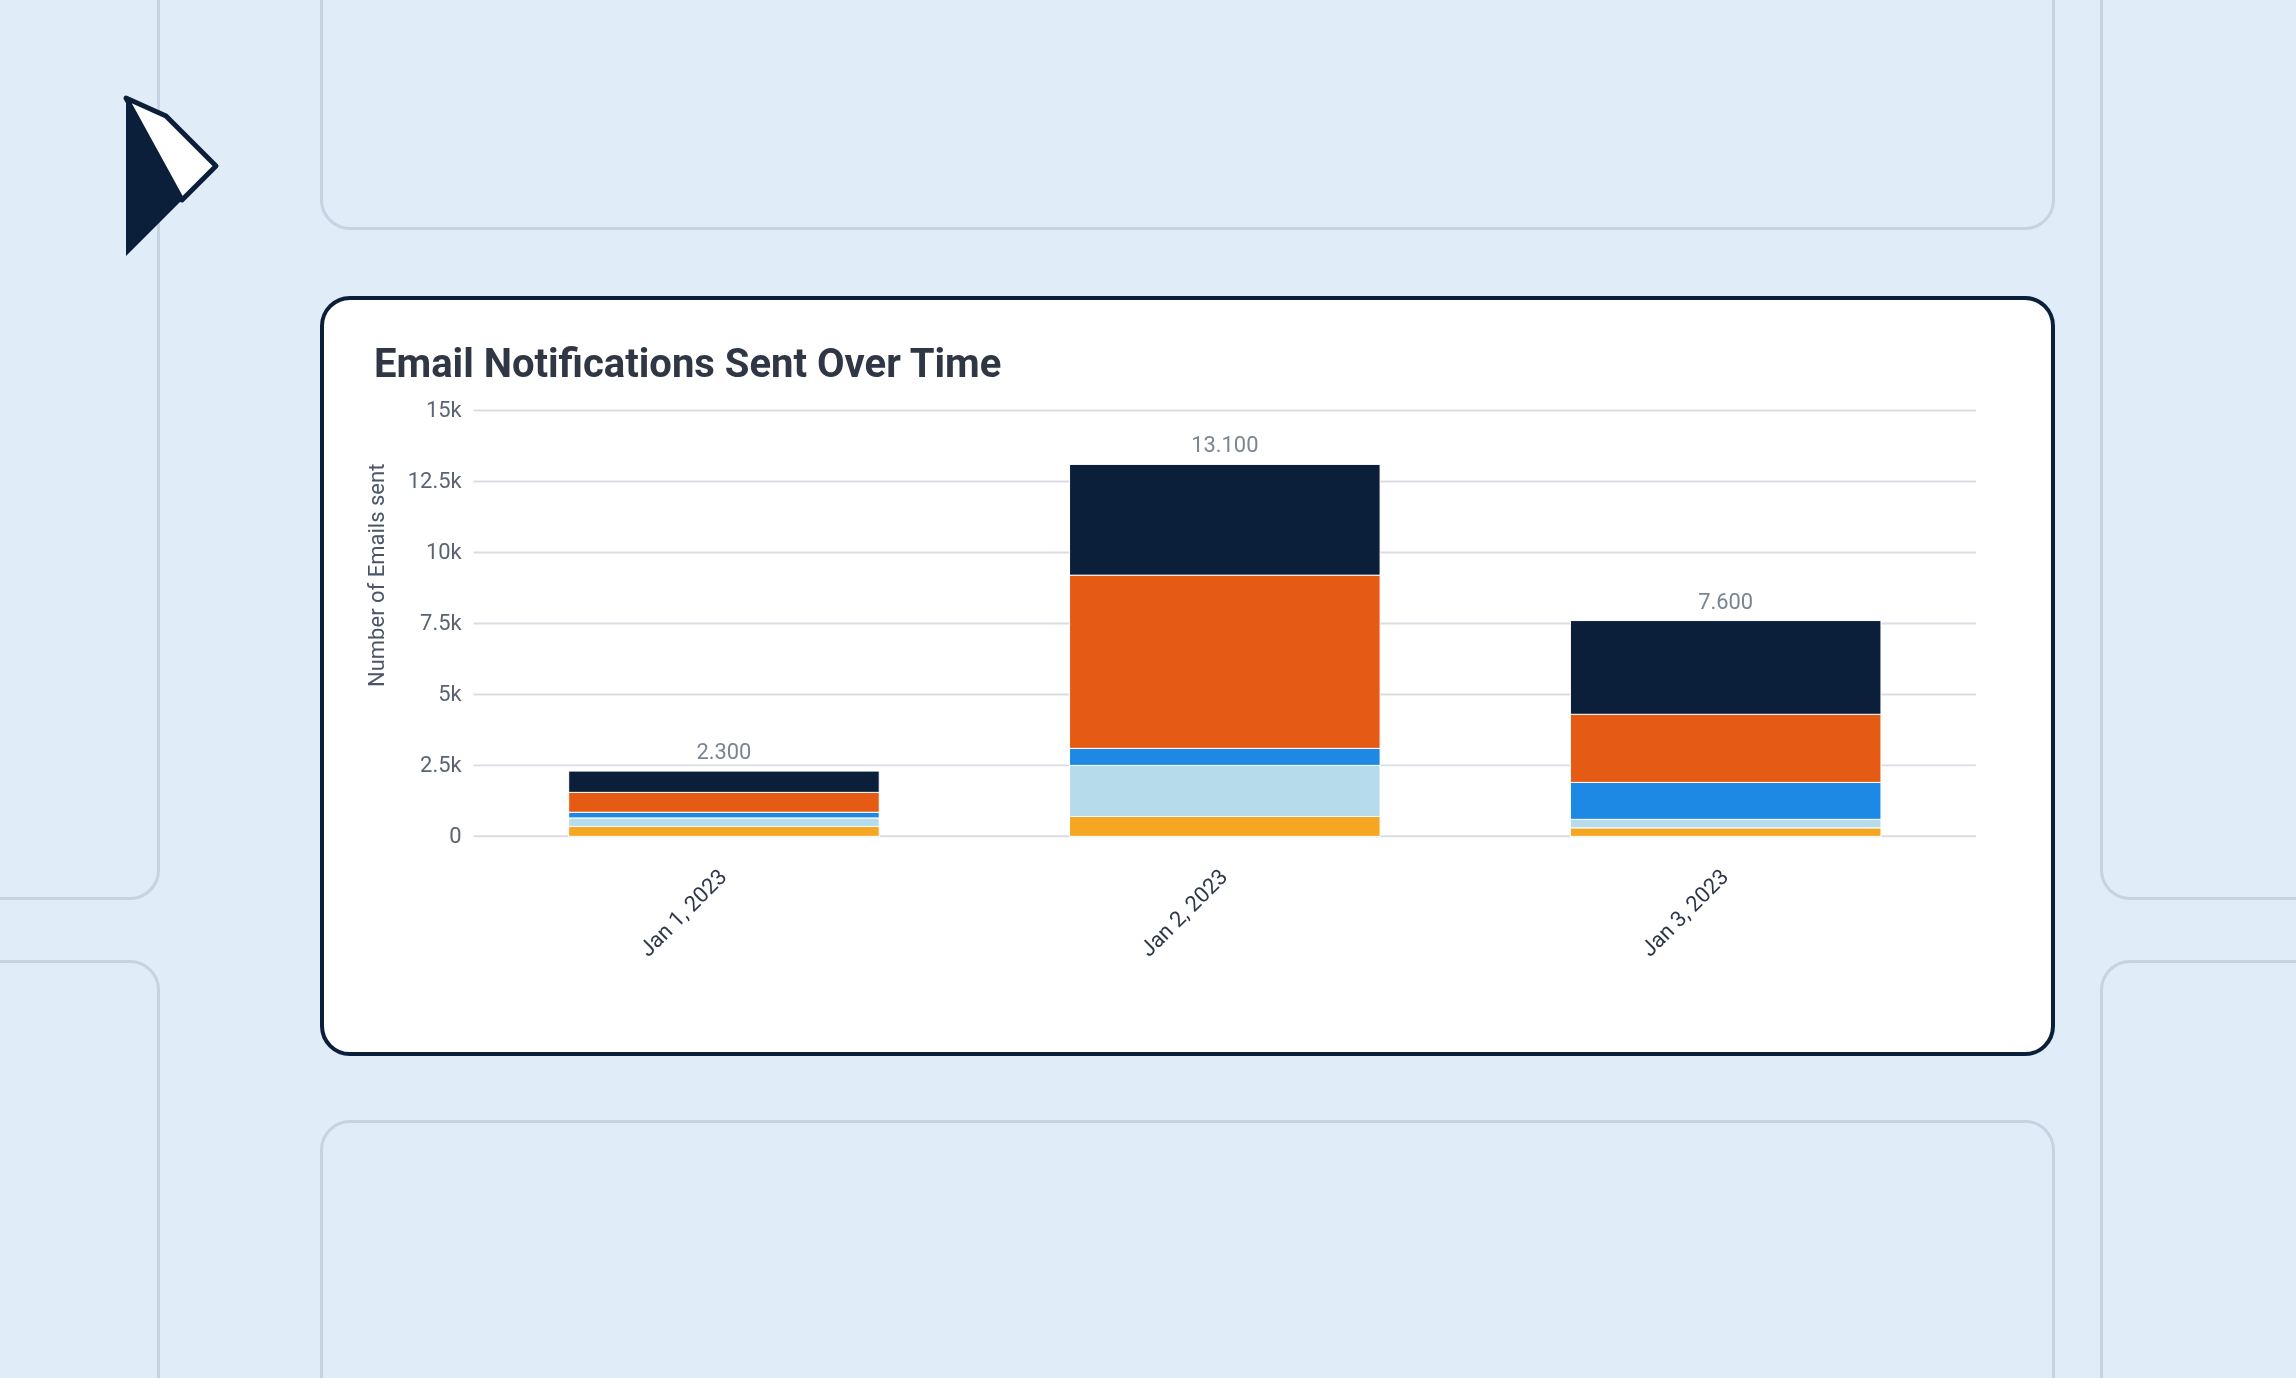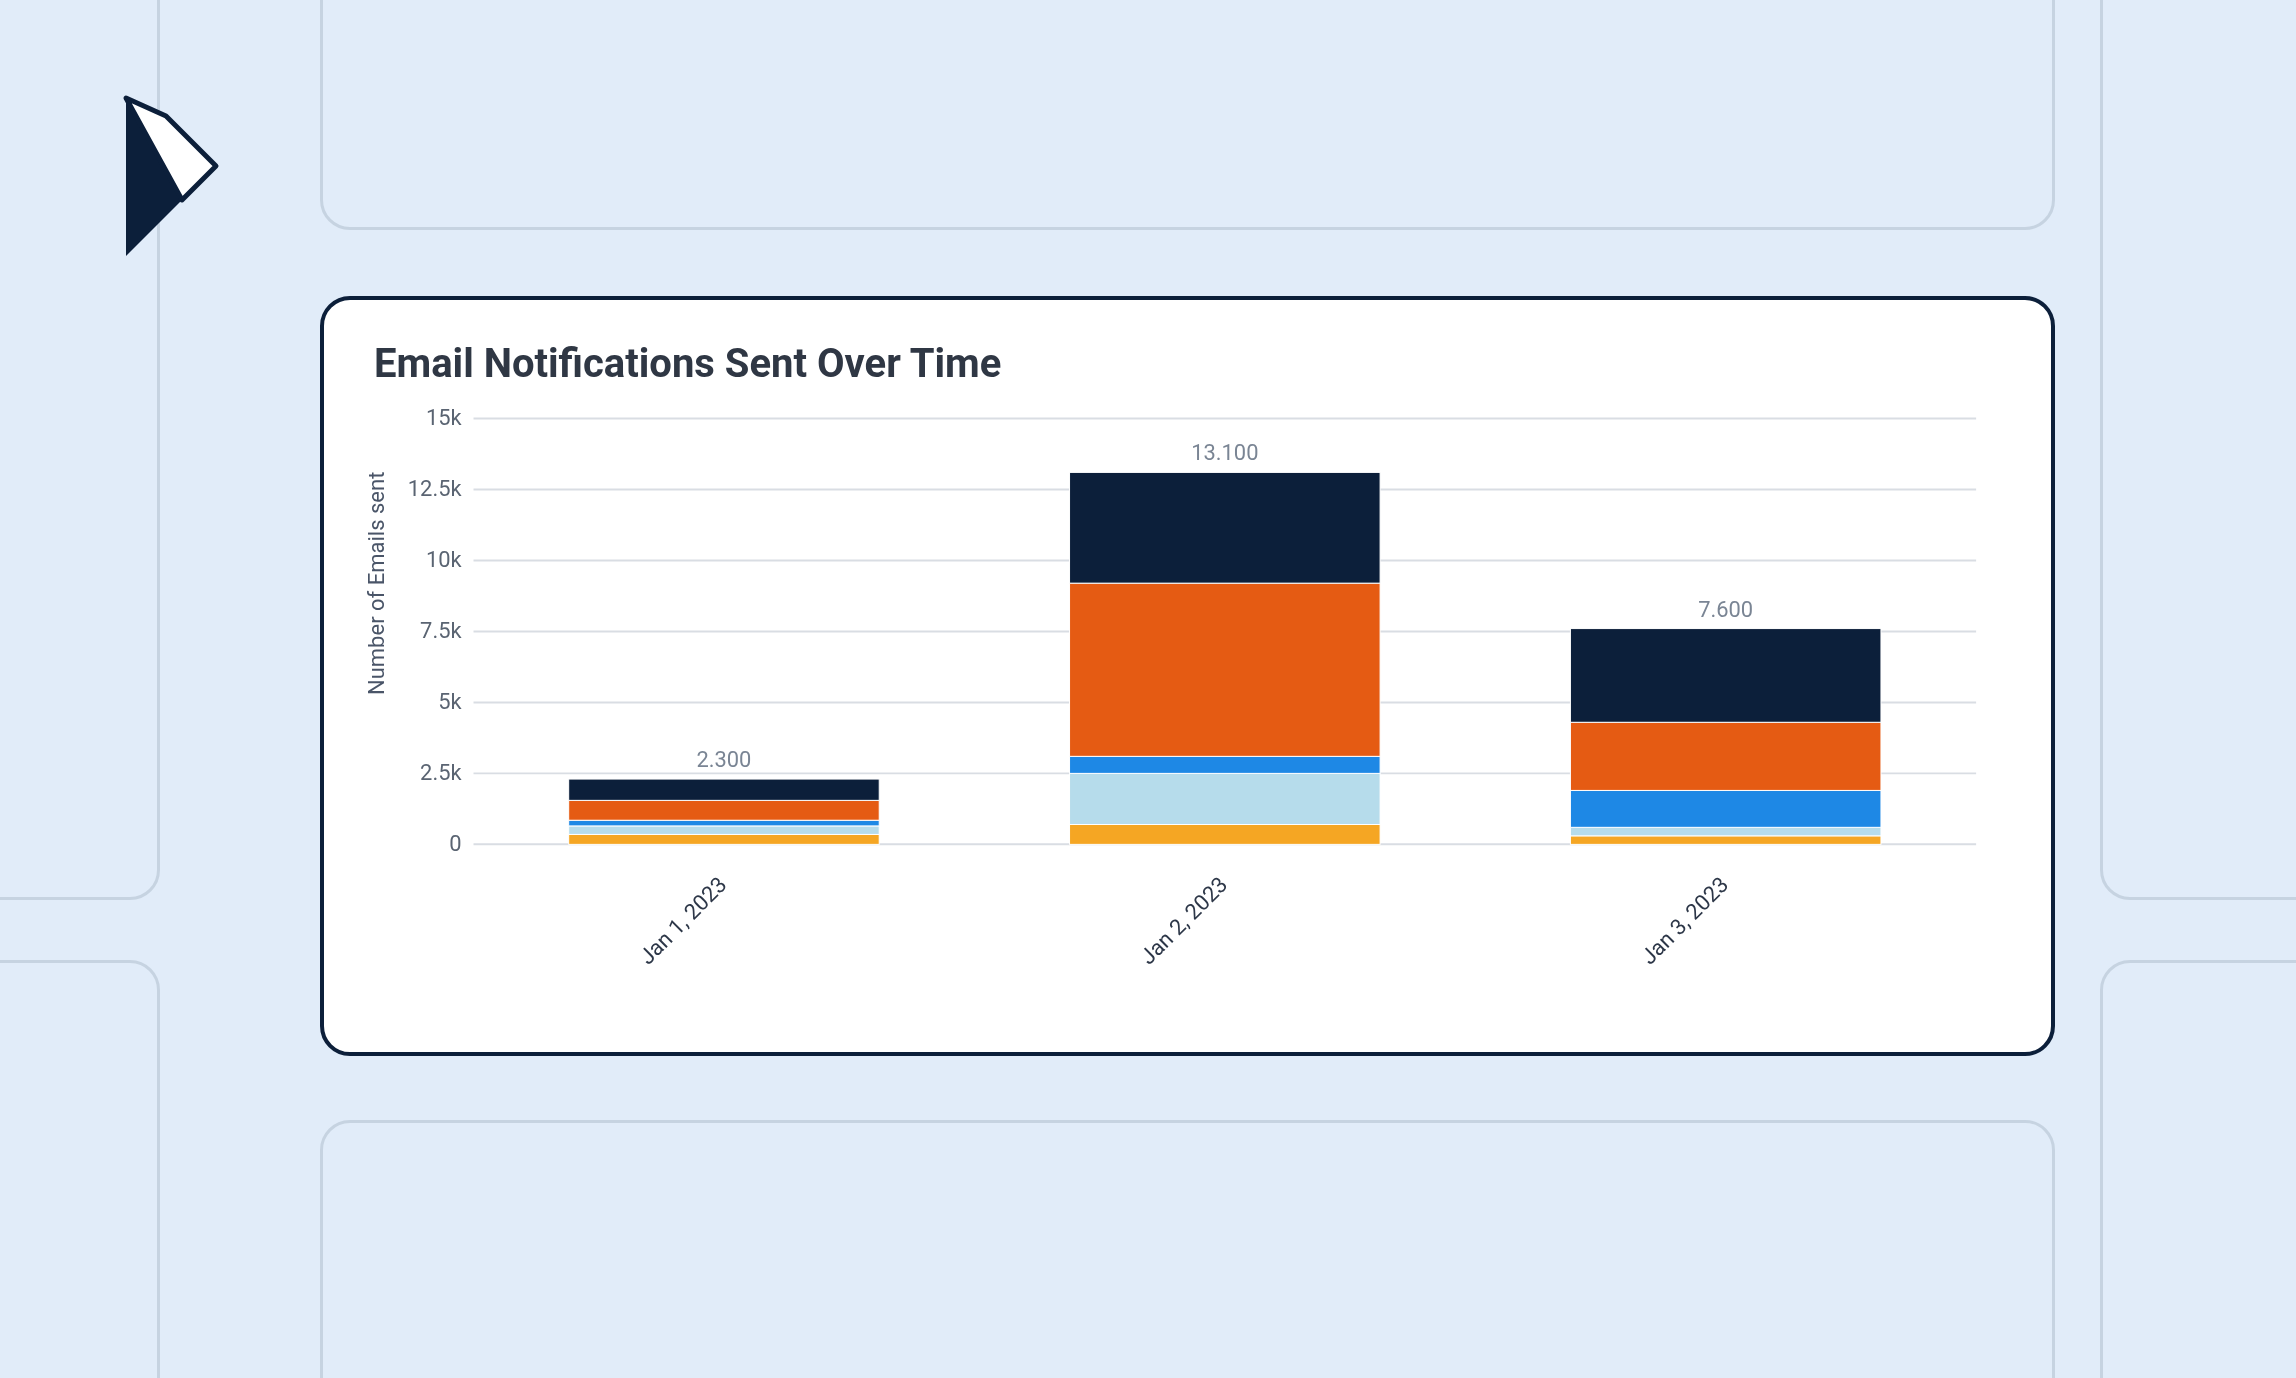--- a/index.html
+++ b/index.html
@@ -38,21 +38,21 @@
     height: 760px;
     background: #ffffff;
     border: 4px solid #0c1f3a;
     border-radius: 30px;
     padding: 40px 50px 30px 50px;
   }
   .card-title {
     font-size: 40px;
     font-weight: 700;
     color: #2f3744;
-    margin-bottom: 8px;
+    margin-bottom: 0;
   }
   .chart-wrap {
     position: relative;
     width: 100%;
     height: 640px;
   }
   .chart-svg {
     width: 100%;
     height: 100%;
   }

